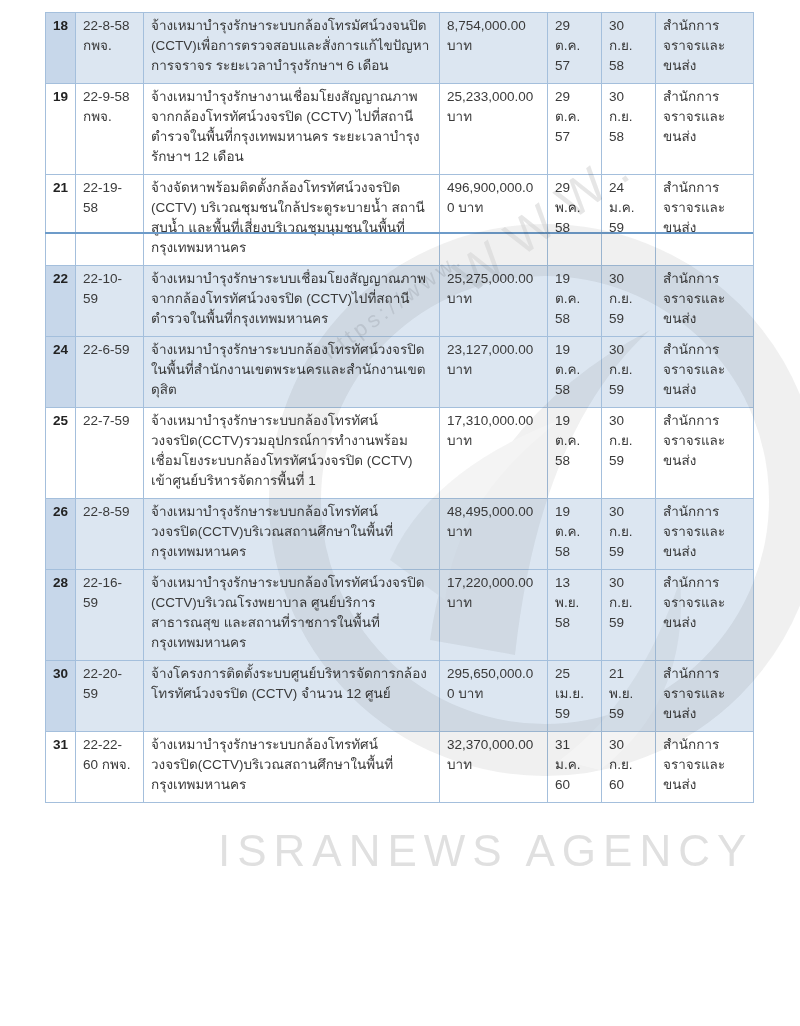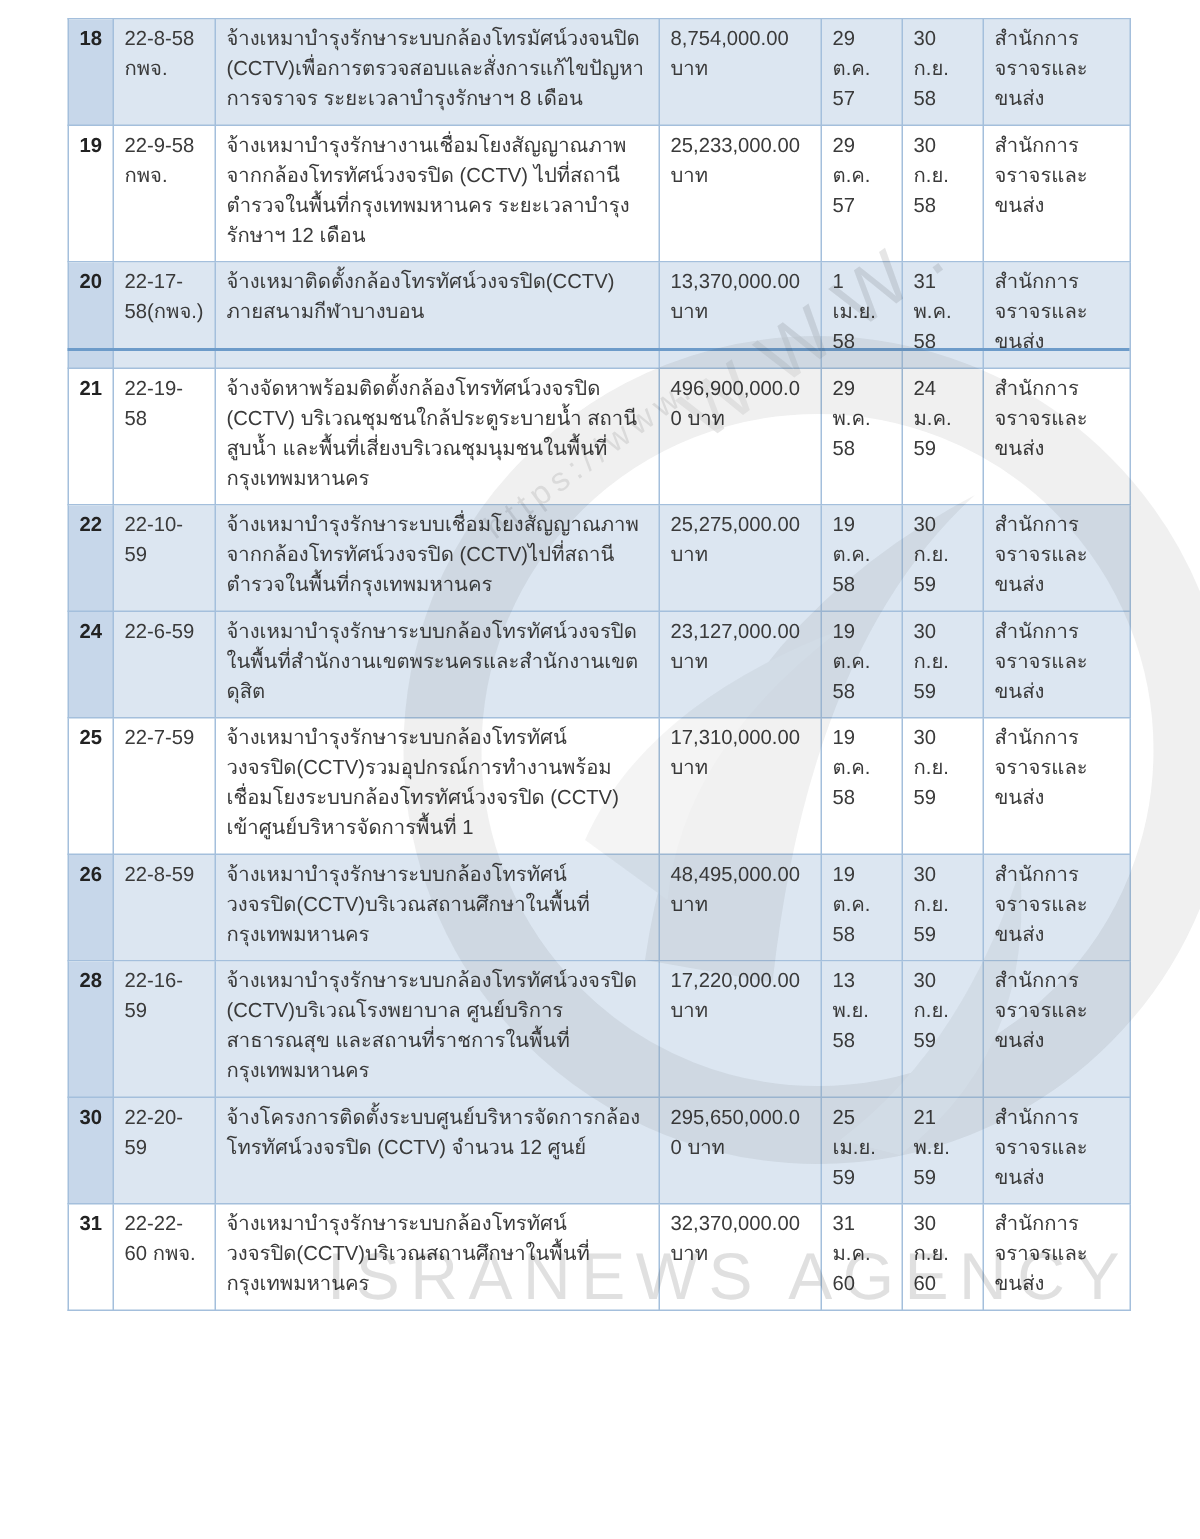--- a/index.html
+++ b/index.html
@@ -46,42 +46,33 @@
       <col style="width:296px">
     <col style="width:108px">
       <col style="width:54px">
       <col style="width:54px">
       <col style="width:98px">
   </colgroup>
   <tbody>
       <tr class="even">
     <td class="c-no">18</td>
     <td class="c-id">22-8-58 กพจ.</td>
-    <td class="c-desc">จ้างเหมาบำรุงรักษาระบบกล้องโทรมัศน์วงจนปิด (CCTV)เพื่อการตรวจสอบและสั่งการแก้ไขปัญหาการจราจร ระยะเวลาบำรุงรักษาฯ 8 เดือน</td>
+    <td class="c-desc">จ้างเหมาบำรุงรักษาระบบกล้องโทรมัศน์วงจนปิด (CCTV)เพื่อการตรวจสอบและสั่งการแก้ไขปัญหาการจราจร ระยะเวลาบำรุงรักษาฯ 6 เดือน</td>
     <td class="c-amount">8,754,000.00 บาท</td>
     <td class="c-date">29 ต.ค. 57</td>
     <td class="c-date">30 ก.ย. 58</td>
     <td class="c-agency">สำนักการจราจรและขนส่ง</td>
   </tr>
       <tr>
     <td class="c-no">19</td>
     <td class="c-id">22-9-58 กพจ.</td>
     <td class="c-desc">จ้างเหมาบำรุงรักษางานเชื่อมโยงสัญญาณภาพจากกล้องโทรทัศน์วงจรปิด (CCTV) ไปที่สถานีตำรวจในพื้นที่กรุงเทพมหานคร ระยะเวลาบำรุงรักษาฯ 12 เดือน</td>
     <td class="c-amount">25,233,000.00 บาท</td>
     <td class="c-date">29 ต.ค. 57</td>
     <td class="c-date">30 ก.ย. 58</td>
-    <td class="c-agency">สำนักการจราจรและขนส่ง</td>
-  </tr>
-      <tr class="even">
-    <td class="c-no">20</td>
-    <td class="c-id">22-17-58(กพจ.)</td>
-    <td class="c-desc">จ้างเหมาติดตั้งกล้องโทรทัศน์วงจรปิด(CCTV) ภายสนามกีฬาบางบอน</td>
-    <td class="c-amount">13,370,000.00 บาท</td>
-    <td class="c-date">1 เม.ย. 58</td>
-    <td class="c-date">31 พ.ค. 58</td>
     <td class="c-agency">สำนักการจราจรและขนส่ง</td>
   </tr>
       <tr>
     <td class="c-no">21</td>
     <td class="c-id">22-19-58</td>
     <td class="c-desc">จ้างจัดหาพร้อมติดตั้งกล้องโทรทัศน์วงจรปิด (CCTV) บริเวณชุมชนใกล้ประตูระบายน้ำ สถานีสูบน้ำ และพื้นที่เสี่ยงบริเวณชุมนุมชนในพื้นที่กรุงเทพมหานคร</td>
     <td class="c-amount">496,900,000.00 บาท</td>
     <td class="c-date">29 พ.ค. 58</td>
     <td class="c-date">24 ม.ค. 59</td>
     <td class="c-agency">สำนักการจราจรและขนส่ง</td>

